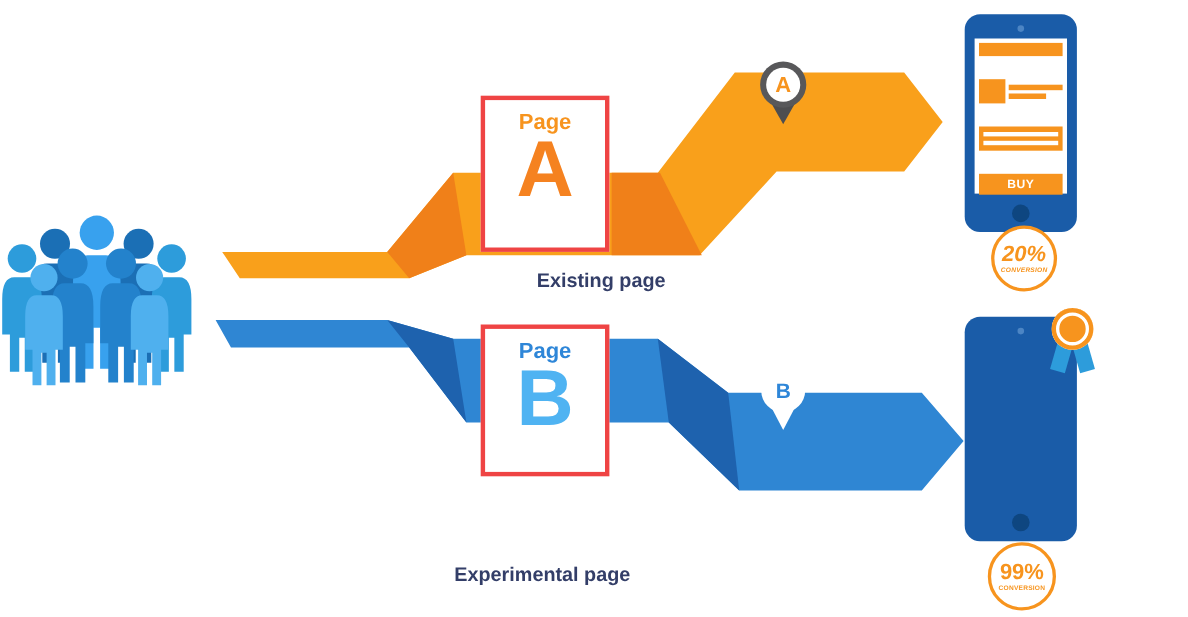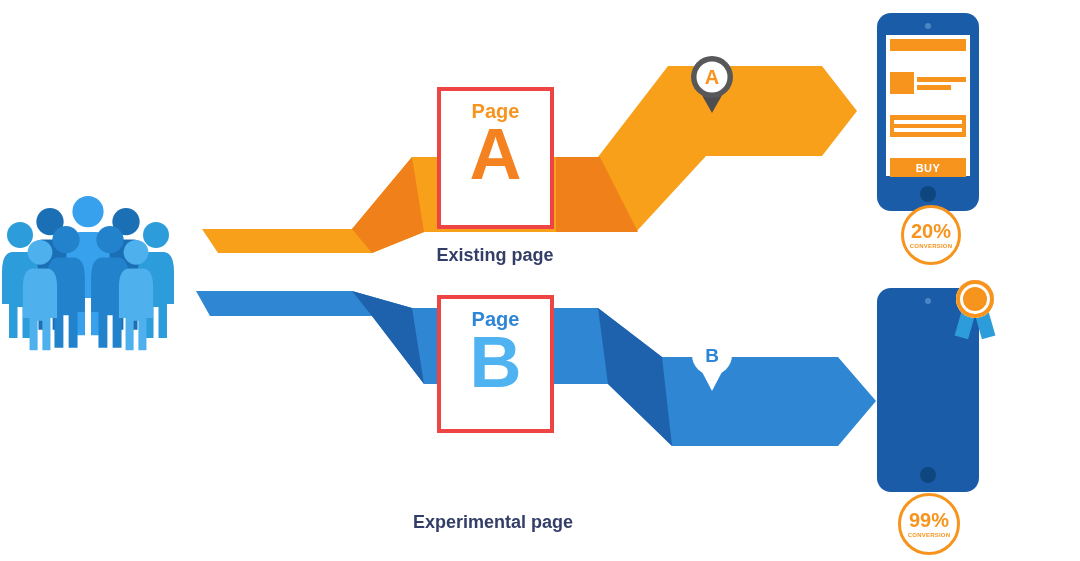--- a/index.html
+++ b/index.html
@@ -24,21 +24,21 @@
   .page-word-b { color:#2E86D8; }
   .page-letter { font-weight:700; font-size:72px; line-height:0.92; margin-top:-2px; }
   .page-letter-a { color:#F58220; }
   .page-letter-b { color:#4FB3F2; }
 
   
   .caption {
     position:absolute; z-index:2; color:#333E68;
     font-weight:700; font-size:18px; text-align:center;
   }
-  .caption-a { left:385px; top:245px; width:220px; }
+  .caption-a { left:385px; top:245px; width:220px;text-align:right; }
   .caption-b { left:373px; top:472px; width:240px;margin-top:40px; }
 
   
   .phone {
     position:absolute; width:102px; background:#1A5CA8;
     border-radius:14px; z-index:2;
   }
   .phone-a { left:877px; top:13px;  height:198px; }
   .phone-b { left:877px; top:288px; height:204px; }
   .speaker {
@@ -82,21 +82,21 @@
     position:absolute; top:0; left:2px; width:38px; height:38px; border-radius:50%;
     background:#F7941E; box-shadow: inset 0 0 0 4px #F7941E, inset 0 0 0 7px #ffffff;
   }
 
   
   .badge {
     position:absolute; z-index:2; border-radius:50%; background:#ffffff;
     border:3px solid #F7941E; color:#F7941E;
     display:flex; flex-direction:column; align-items:center; justify-content:center;
   }
-  .badge-a { left:901px; top:205px; width:60px; height:60px; }
+  .badge-a { left:901px; top:205px; width:60px; height:60px;font-style:italic; }
   .badge-b { left:898px; top:493px; width:62px; height:62px; }
   .badge-value { font-weight:700; font-size:20px; line-height:1; }
   .badge-label { font-weight:700; font-size:6px; letter-spacing:0.2px; margin-top:2px; }
 </style>
 </head>
 <body>
 
 <div class="stage">
 
   <svg class="flow-svg" width="1080" height="561" viewBox="0 0 1080 561">

